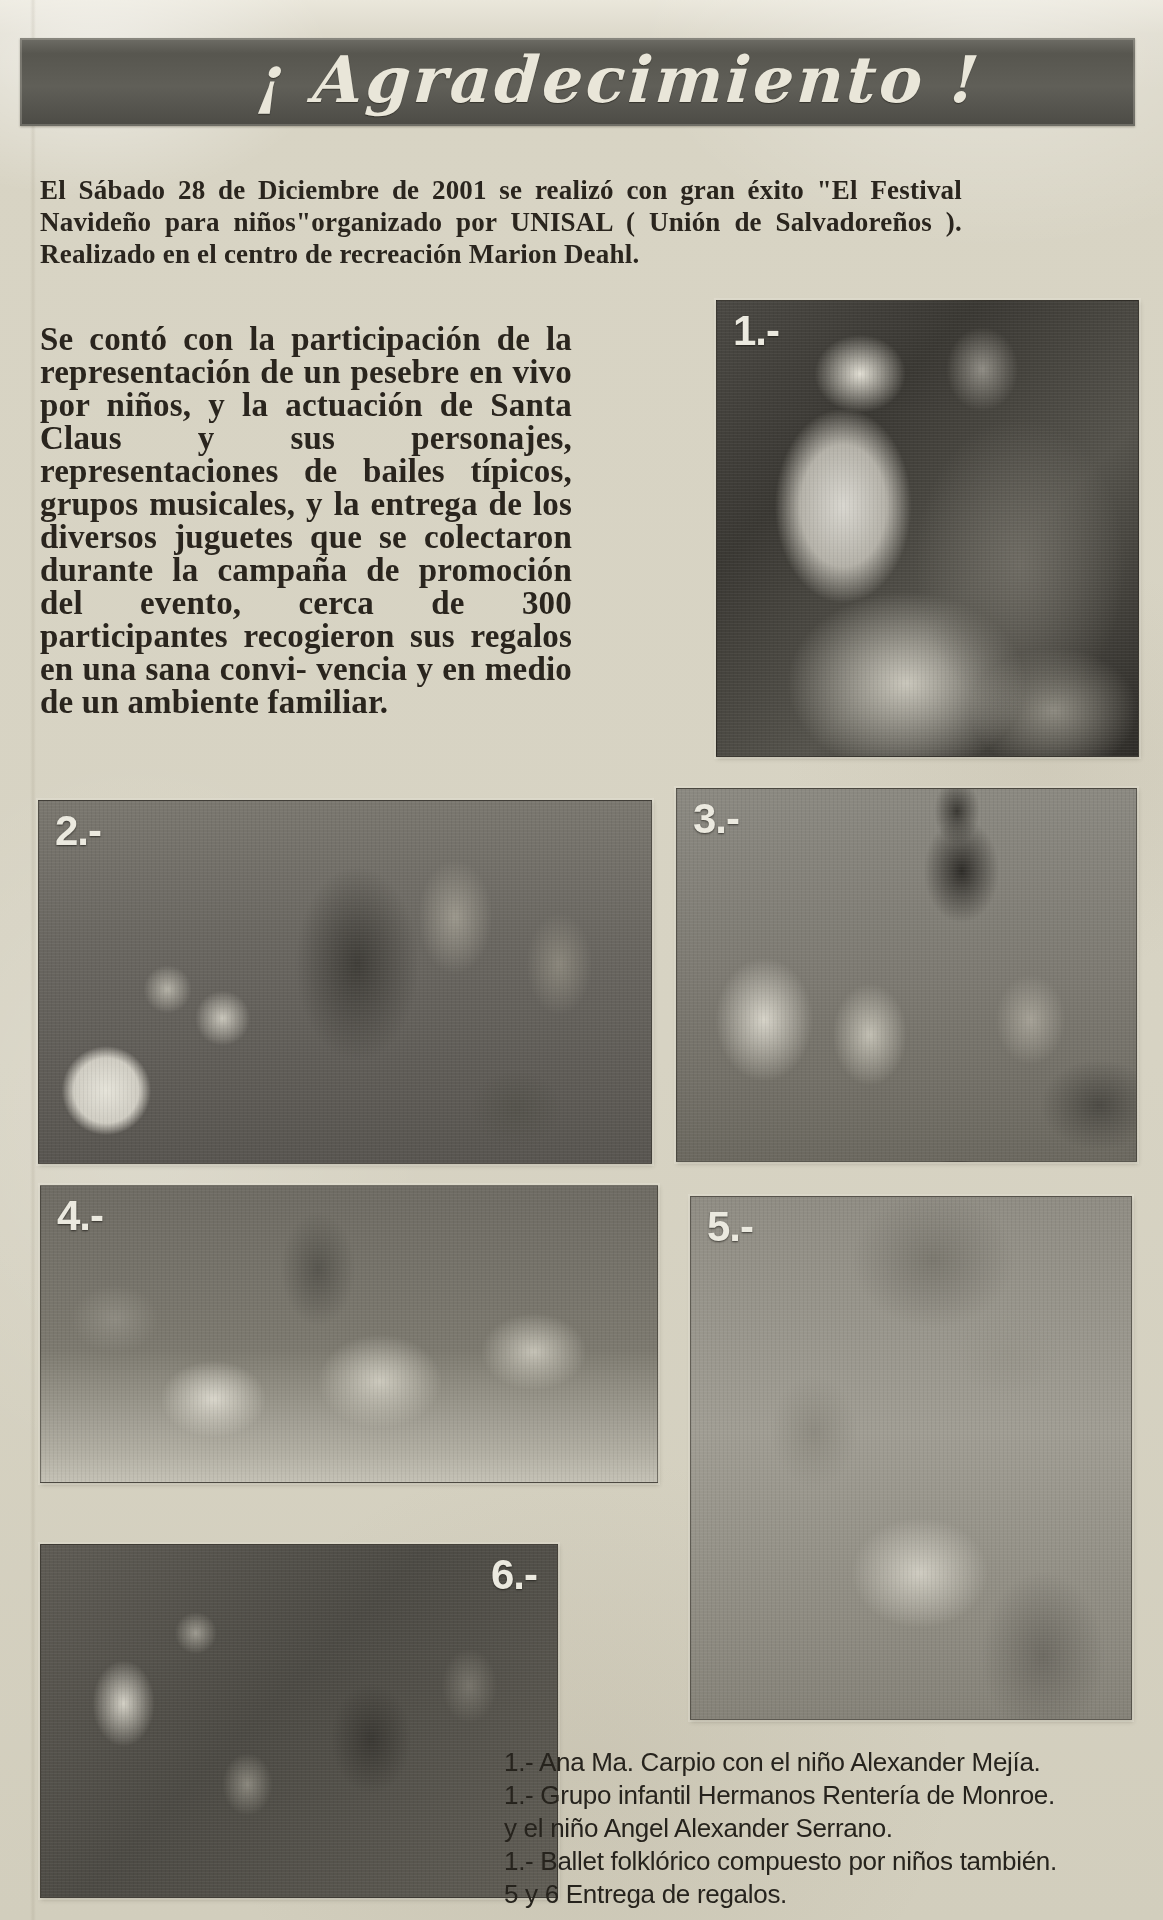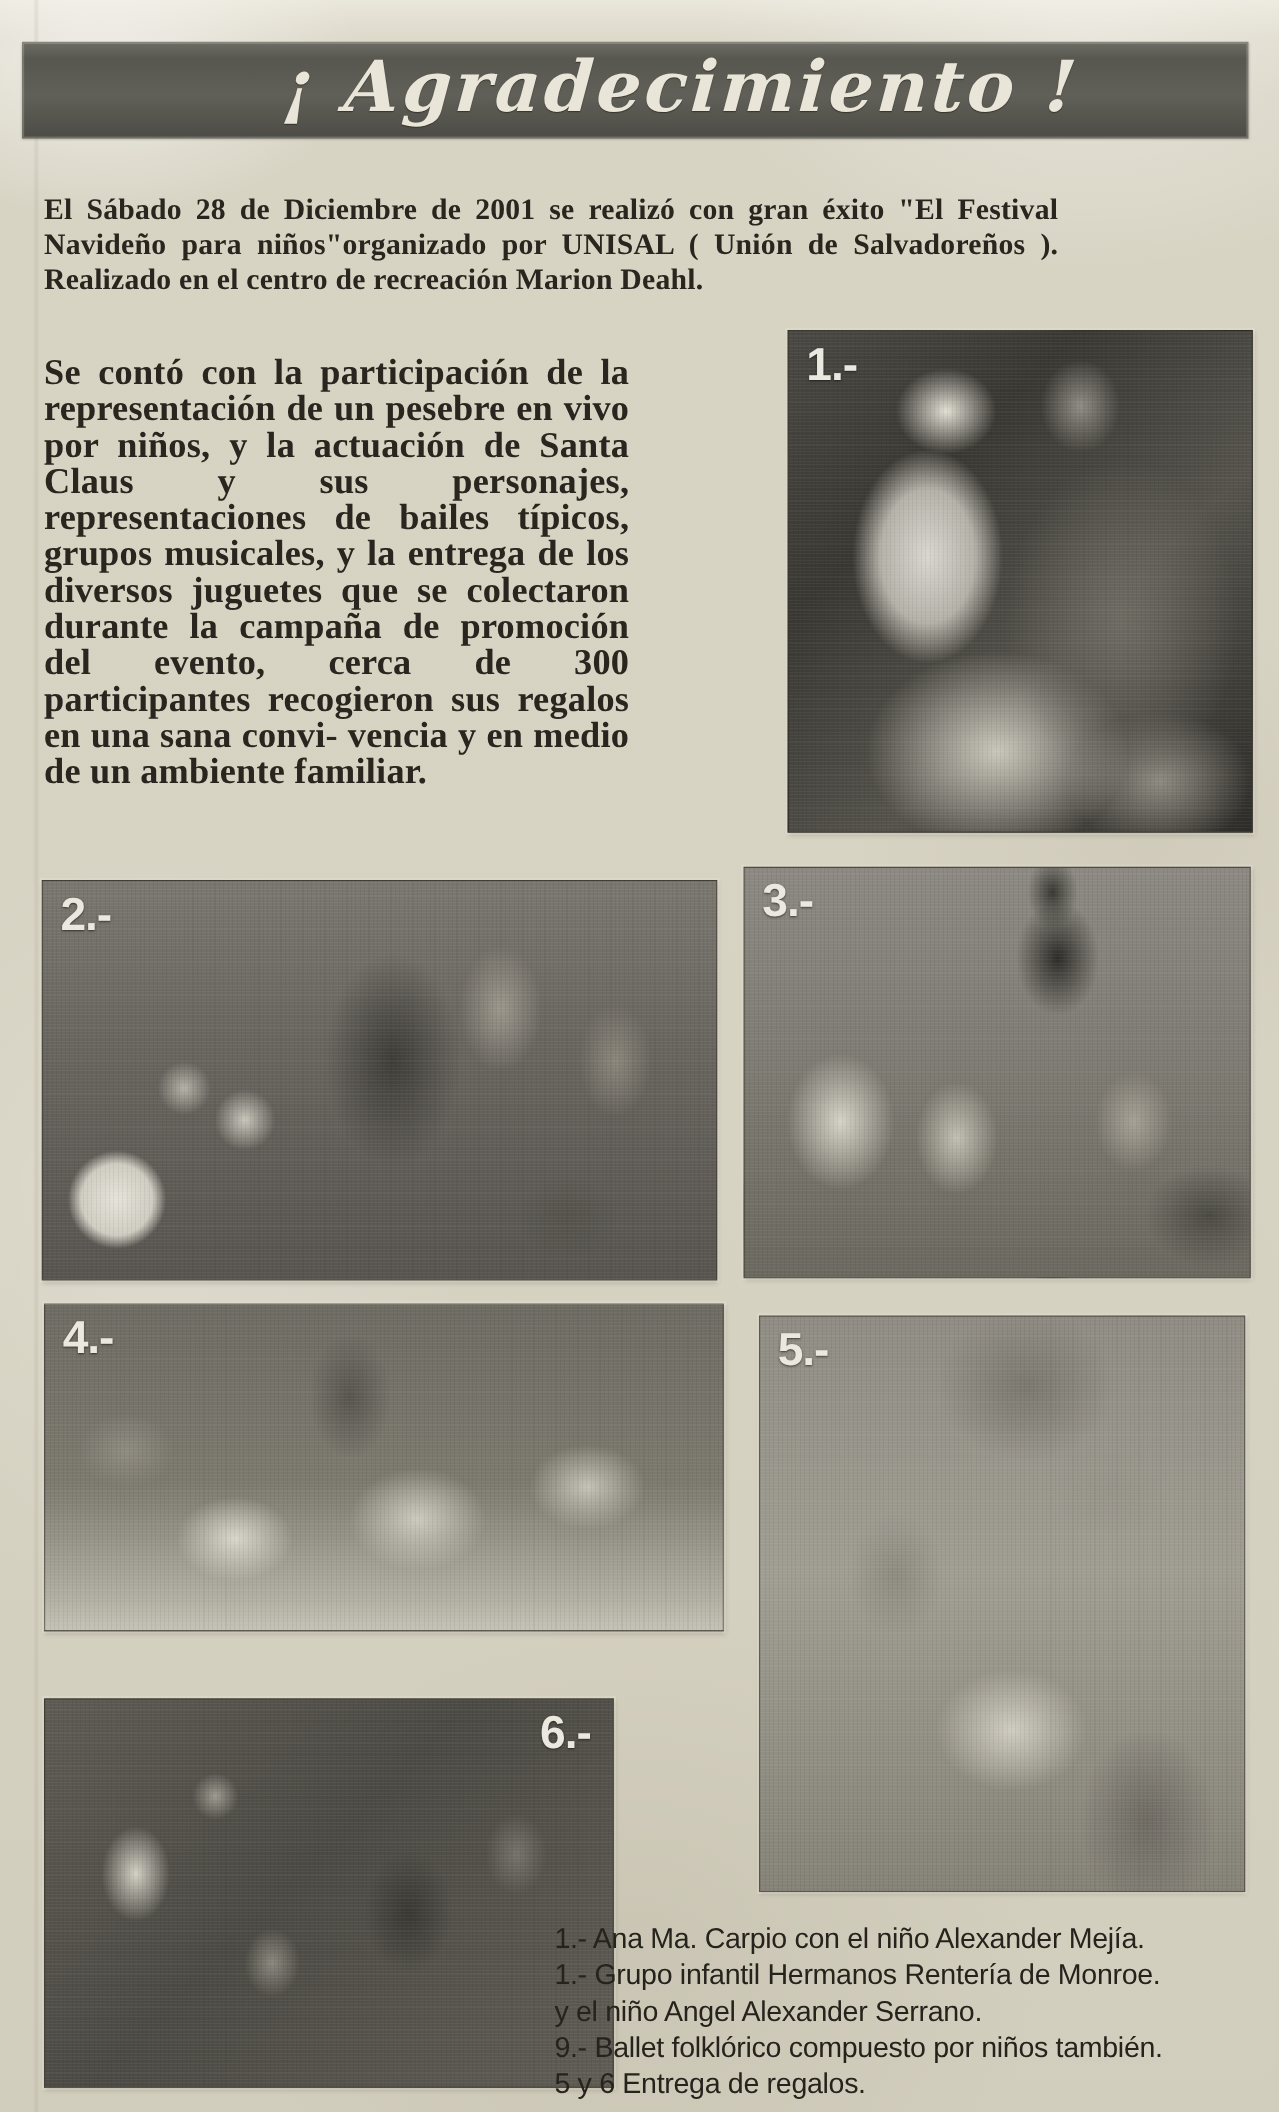--- a/index.html
+++ b/index.html
@@ -164,17 +164,17 @@
   </div>
 
   <div class="photo" id="photo-6">
     <span class="photo-label at-right">6.-</span>
   </div>
 
   <div class="captions">
     <div class="caption-line">1.- Ana Ma. Carpio con el niño Alexander Mejía.</div>
     <div class="caption-line">1.- Grupo infantil Hermanos Rentería de Monroe.</div>
     <div class="caption-line">y el niño Angel Alexander Serrano.</div>
-    <div class="caption-line">9.- Ballet folklórico compuesto por niños también.</div>
+    <div class="caption-line">1.- Ballet folklórico compuesto por niños también.</div>
     <div class="caption-line">5 y 6 Entrega de regalos.</div>
   </div>
 
 </div>
 
 </body></html>

